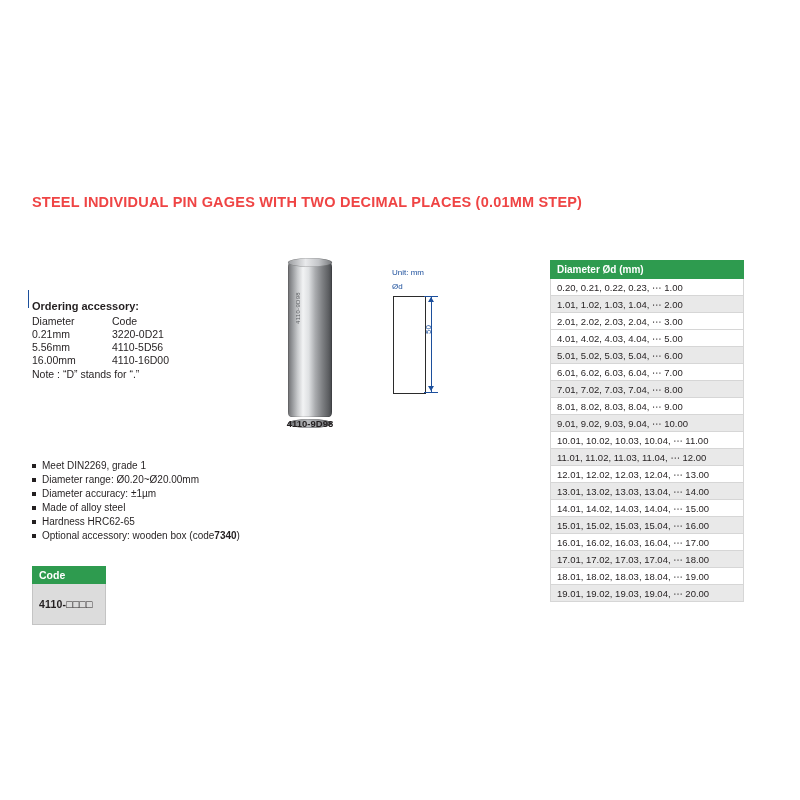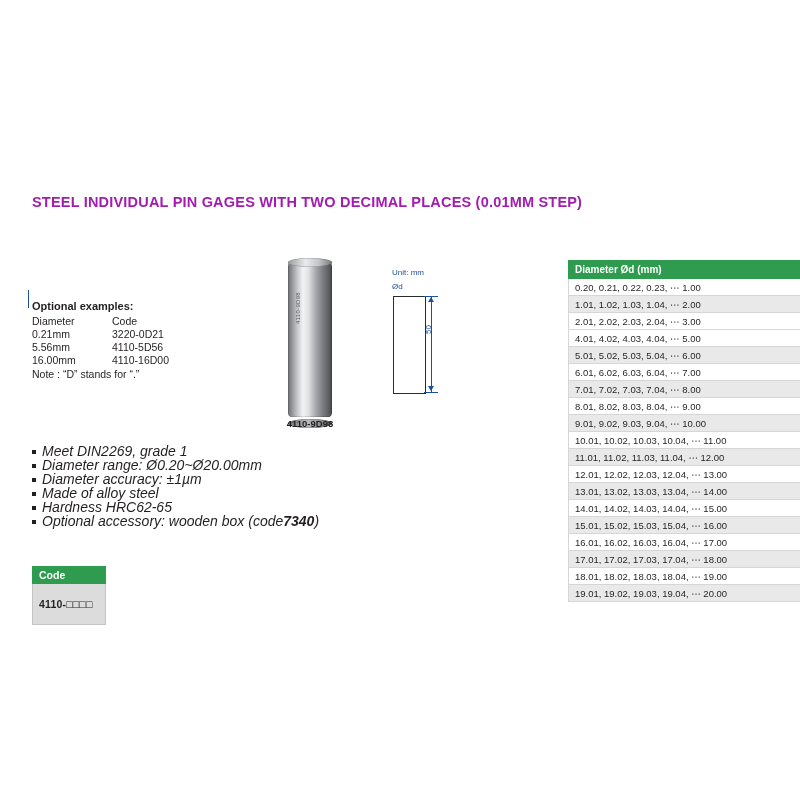--- a/index.html
+++ b/index.html
@@ -16,21 +16,21 @@
     overflow: hidden;
   }
 
   .page-title {
     position: absolute;
     left: 32px;
     top: 194px;
     font-size: 14.5px;
     font-weight: bold;
     letter-spacing: 0.2px;
-    color: #a21caf;
+    color: #ef4444;
     white-space: nowrap;
   }
 
   
   .ordering {
     position: absolute;
     left: 32px;
     top: 300px;
     font-size: 10.5px;
     line-height: 13.5px;
@@ -195,25 +195,24 @@
     top: 290px;
     width: 1px;
     height: 18px;
     background: #1c4f9c;
   }
 
   
   .features {
     position: absolute;
     left: 32px;
-    top: 445px;
-    font-size: 14px;
+    top: 459px;
+    font-size: 10px;
     line-height: 13px;
     color: #231f20;
-    font-style: italic;
   }
   .features .row {
     display: flex;
     align-items: flex-start;
     margin-bottom: 1px;
     white-space: nowrap;
   }
   .features .bullet {
     display: inline-block;
     width: 4px;
@@ -248,23 +247,23 @@
     padding: 14px 6px;
     border: 1px solid #c4c4c4;
     border-top: none;
     box-sizing: border-box;
     letter-spacing: 0.2px;
   }
 
   
   .dia-table {
     position: absolute;
-    left: 568px;
+    left: 550px;
     top: 260px;
-    width: 233px;
+    width: 194px;
     border-collapse: collapse;
     font-size: 9.5px;
   }
   .dia-table th {
     background: #2e9b4f;
     color: #ffffff;
     text-align: left;
     font-weight: bold;
     font-size: 10px;
     padding: 3px 6px;
@@ -278,21 +277,21 @@
   }
   .dia-table tr.odd td { background: #ffffff; }
   .dia-table tr.even td { background: #e9e9e9; padding-left: 6px; }
 </style>
 </head>
 <body>
 
 <div class="page-title">STEEL INDIVIDUAL PIN GAGES WITH TWO DECIMAL PLACES (0.01MM STEP)</div>
 
 <div class="ordering">
-  <div class="head">Optional examples:</div>
+  <div class="head">Ordering accessory:</div>
   <table>
     <tbody>
         <tr>
       <td class="c1">Diameter</td>
       <td>Code</td>
     </tr>
     <tr>
       <td class="c1">0.21mm</td>
       <td>3220-0D21</td>
     </tr>

